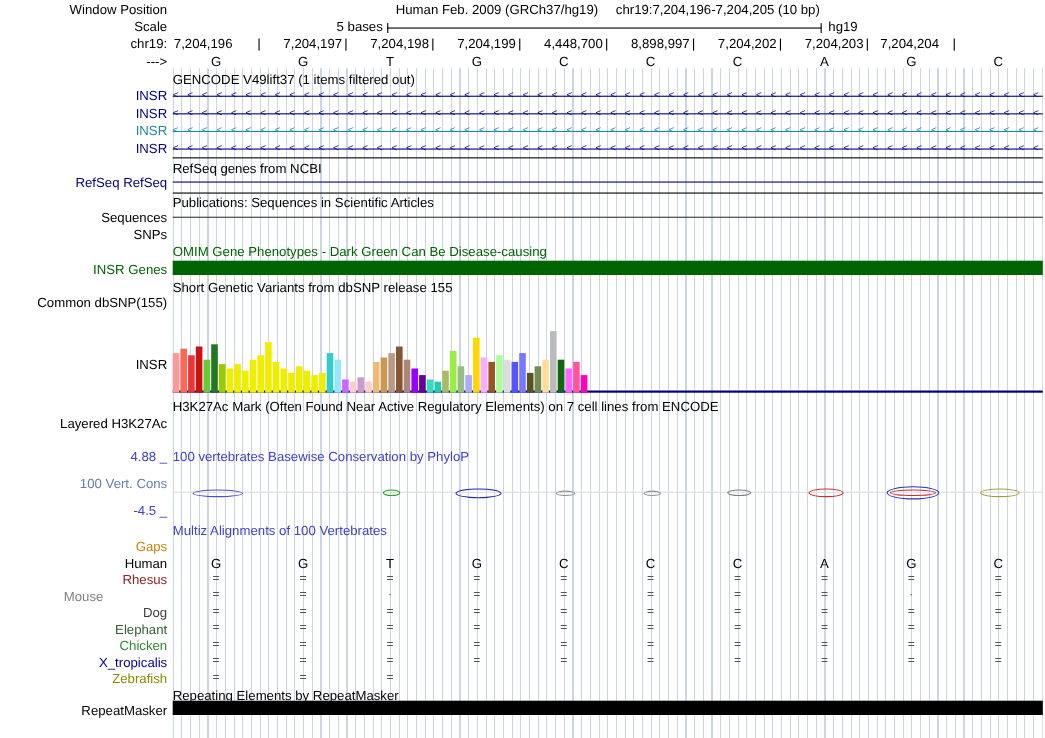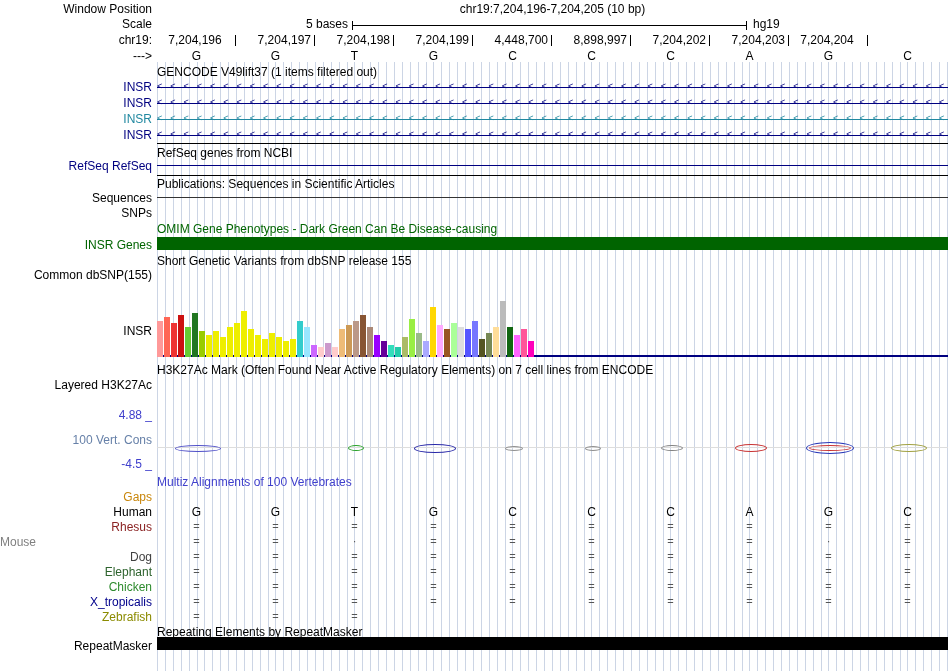--- a/index.html
+++ b/index.html
@@ -18,20 +18,21 @@
         background:repeating-linear-gradient(to right,#ccd5e5 0,#ccd5e5 1px,transparent 1px,transparent 7.9px);}
 </style>
 </head>
 <body>
 
 <div id="screen">
   <div id="grid"></div>
 
   <div class="lbl" style="top:2px">Window Position</div>
   <div class="mainflex" style="top:2px">
+    <span>Human Feb. 2009 (GRCh37/hg19)</span>
     <span>chr19:7,204,196-7,204,205 (10 bp)</span>
   </div>
 
   <div class="lbl" style="top:17px">Scale</div>
   <div style="position:absolute;left:248px;top:17px;width:100px;text-align:right">5 bases</div>
   <div style="position:absolute;left:352px;top:25px;width:395px;height:1px;background:#000"></div>
   <div style="position:absolute;left:352px;top:21px;width:1px;height:9px;background:#000"></div>
   <div style="position:absolute;left:746px;top:21px;width:1px;height:9px;background:#000"></div>
   <div style="position:absolute;left:753px;top:17px">hg19</div>
 
@@ -58,30 +59,31 @@
   <div class="title" style="top:254px">Short Genetic Variants from dbSNP release 155</div>
   <div class="lbl" style="top:268px">Common dbSNP(155)</div>
 
   <div class="lbl" style="top:324px">INSR</div>
   <div style="position:absolute;left:157px;top:355px;width:791px;height:2px;background:#000080"></div>
 
   <div class="title" style="top:363px">H3K27Ac Mark (Often Found Near Active Regulatory Elements) on 7 cell lines from ENCODE</div>
   <div class="lbl" style="top:378px">Layered H3K27Ac</div>
 
   <div class="lbl blue" style="top:408px">4.88 _</div>
+  <div class="title blue" style="top:408px">100 vertebrates Basewise Conservation by PhyloP</div>
   <div class="lbl steel" style="top:433px">100 Vert. Cons</div>
   <div class="hline" style="top:447px;background:#dddddd"></div>
   <div class="lbl blue" style="top:457px">-4.5 _</div>
 
   <div class="title blue" style="top:475px">Multiz Alignments of 100 Vertebrates</div>
 
   <div class="title" style="top:625px">Repeating Elements by RepeatMasker</div>
   <div style="position:absolute;left:157px;top:637px;width:791px;height:13px;background:#000"></div>
   <div class="lbl" style="top:639px">RepeatMasker</div>
-<div style="position: absolute; left: 158px; top: 33px; width: 74px; text-align: center;">7,204,196</div>
+<div style="position: absolute; left: 158px; top: 33px; width: 74px; text-align: left;">7,204,196</div>
     <div style="position: absolute; left: 235px; top: 35px; width: 1px; height: 11px; background: rgb(0, 0, 0);"></div>
     <div style="position: absolute; left: 237px; top: 33px; width: 74px; text-align: right;">7,204,197</div>
     <div style="position: absolute; left: 314px; top: 35px; width: 1px; height: 11px; background: rgb(0, 0, 0);"></div>
     <div style="position: absolute; left: 316px; top: 33px; width: 74px; text-align: right;">7,204,198</div>
     <div style="position: absolute; left: 393px; top: 35px; width: 1px; height: 11px; background: rgb(0, 0, 0);"></div>
     <div style="position: absolute; left: 395px; top: 33px; width: 74px; text-align: right;">7,204,199</div>
     <div style="position: absolute; left: 472px; top: 35px; width: 1px; height: 11px; background: rgb(0, 0, 0);"></div>
     <div style="position: absolute; left: 474px; top: 33px; width: 74px; text-align: right;">4,448,700</div>
     <div style="position: absolute; left: 551px; top: 35px; width: 1px; height: 11px; background: rgb(0, 0, 0);"></div>
     <div style="position: absolute; left: 553px; top: 33px; width: 74px; text-align: right;">8,898,997</div>
@@ -195,21 +197,21 @@
     <div style="position: absolute; left: 157px; top: 520px; width: 79px; text-align: center; color: rgb(85, 85, 85); font-size: 11px;">=</div>
     <div style="position: absolute; left: 236px; top: 520px; width: 79px; text-align: center; color: rgb(85, 85, 85); font-size: 11px;">=</div>
     <div style="position: absolute; left: 315px; top: 520px; width: 79px; text-align: center; color: rgb(85, 85, 85); font-size: 11px;">=</div>
     <div style="position: absolute; left: 394px; top: 520px; width: 79px; text-align: center; color: rgb(85, 85, 85); font-size: 11px;">=</div>
     <div style="position: absolute; left: 473px; top: 520px; width: 79px; text-align: center; color: rgb(85, 85, 85); font-size: 11px;">=</div>
     <div style="position: absolute; left: 552px; top: 520px; width: 79px; text-align: center; color: rgb(85, 85, 85); font-size: 11px;">=</div>
     <div style="position: absolute; left: 631px; top: 520px; width: 79px; text-align: center; color: rgb(85, 85, 85); font-size: 11px;">=</div>
     <div style="position: absolute; left: 710px; top: 520px; width: 79px; text-align: center; color: rgb(85, 85, 85); font-size: 11px;">=</div>
     <div style="position: absolute; left: 789px; top: 520px; width: 79px; text-align: center; color: rgb(85, 85, 85); font-size: 11px;">=</div>
     <div style="position: absolute; left: 868px; top: 520px; width: 79px; text-align: center; color: rgb(85, 85, 85); font-size: 11px;">=</div>
-    <div style="position: absolute; left: 0px; top: 535px; width: 152px; text-align: left; color: rgb(128, 128, 128);">Mouse</div>
+    <div style="position: absolute; left: 0px; top: 535px; width: 152px; text-align: center; color: rgb(128, 128, 128);">Mouse</div>
     <div style="position: absolute; left: 157px; top: 535px; width: 79px; text-align: center; color: rgb(85, 85, 85); font-size: 11px;">=</div>
     <div style="position: absolute; left: 236px; top: 535px; width: 79px; text-align: center; color: rgb(85, 85, 85); font-size: 11px;">=</div>
     <div style="position: absolute; left: 315px; top: 535px; width: 79px; text-align: center; color: rgb(85, 85, 85); font-size: 11px;">·</div>
     <div style="position: absolute; left: 394px; top: 535px; width: 79px; text-align: center; color: rgb(85, 85, 85); font-size: 11px;">=</div>
     <div style="position: absolute; left: 473px; top: 535px; width: 79px; text-align: center; color: rgb(85, 85, 85); font-size: 11px;">=</div>
     <div style="position: absolute; left: 552px; top: 535px; width: 79px; text-align: center; color: rgb(85, 85, 85); font-size: 11px;">=</div>
     <div style="position: absolute; left: 631px; top: 535px; width: 79px; text-align: center; color: rgb(85, 85, 85); font-size: 11px;">=</div>
     <div style="position: absolute; left: 710px; top: 535px; width: 79px; text-align: center; color: rgb(85, 85, 85); font-size: 11px;">=</div>
     <div style="position: absolute; left: 789px; top: 535px; width: 79px; text-align: center; color: rgb(85, 85, 85); font-size: 11px;">·</div>
     <div style="position: absolute; left: 868px; top: 535px; width: 79px; text-align: center; color: rgb(85, 85, 85); font-size: 11px;">=</div>

